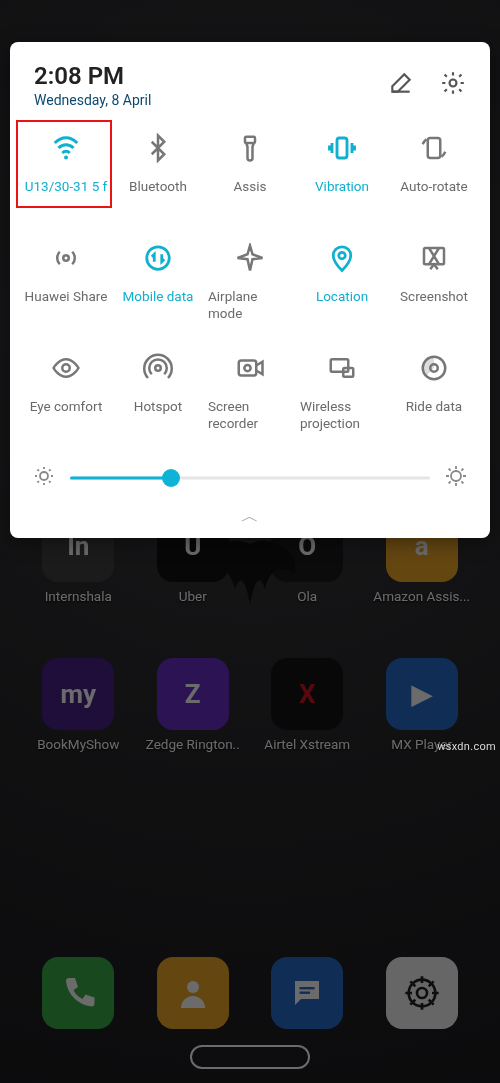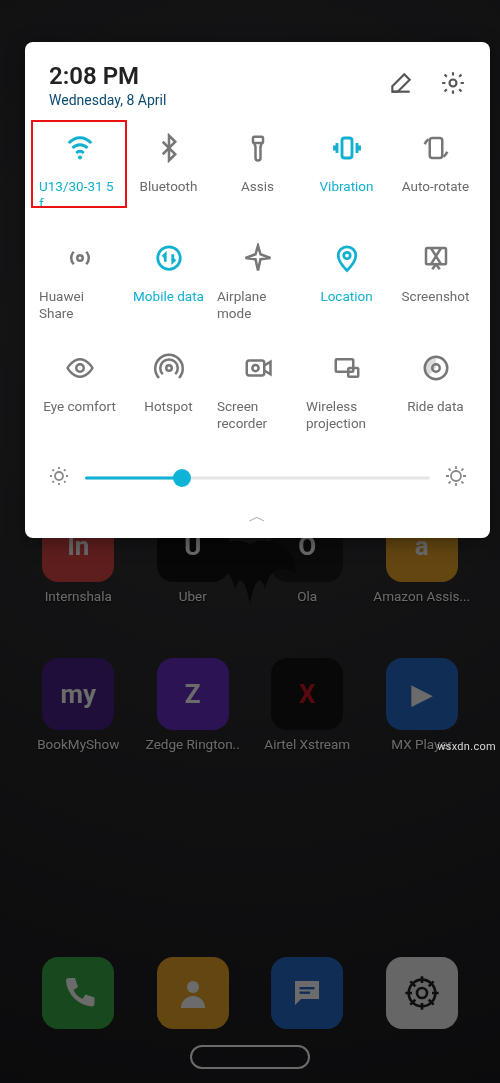--- a/index.html
+++ b/index.html
@@ -13,21 +13,20 @@
   .status-left, .status-right { display:flex; align-items:center; gap:8px; }
   .volte { border:1px solid #ddd; font-size:9px; padding:0 3px; border-radius:2px; letter-spacing:.5px; }
   .sig { font-size:11px; }
   .bat-box { border:1px solid #ccc; border-radius:3px; font-size:10px; padding:0 4px; display:flex; align-items:center; }
 
   
   .panel {
     position:absolute; left:10px; right:10px; top:42px; background:#fff;
     border-radius:8px; box-shadow:0 4px 20px rgba(0,0,0,.4); padding:20px 8px 8px;
     z-index: 30;
-    margin-left: 15px;
   }
   .panel-head { display:flex; align-items:center; justify-content:space-between; padding: 0 16px 20px 16px; }
   .clock { font-size:24px; font-weight:600; color:#222; }
   .date { font-size:14px; color:#0c4a6e; margin-top:2px; }
   .head-icons { display:flex; gap:26px; color:#555; }
   .head-icons svg { width:26px; height:26px; }
 
   .tiles { display:grid; grid-template-columns:repeat(5,1fr); gap: 4px 0; padding: 0 2px; }
   .tile { display:flex; flex-direction:column; align-items:center; justify-content:flex-start;
           height:106px; cursor:pointer; }
@@ -100,21 +99,21 @@
     <span class="bat-box">
       <span>64</span>
     </span>
   </div>
 </div>
 
 <div class="home">
   <div class="wall"></div>
   <div class="app-grid" id="apps-row1">
       <div class="app">
-        <div class="ic" style="background:#ef4444;color:#fff">In</div>
+        <div class="ic" style="background:#404040;color:#fff">In</div>
         <div class="name">Internshala</div>
       </div>
       <div class="app">
         <div class="ic" style="background:#111111;color:#fff">U</div>
         <div class="name">Uber</div>
       </div>
       <div class="app">
         <div class="ic" style="background:#1b1b1b;color:#fff">O</div>
         <div class="name">Ola</div>
       </div>

